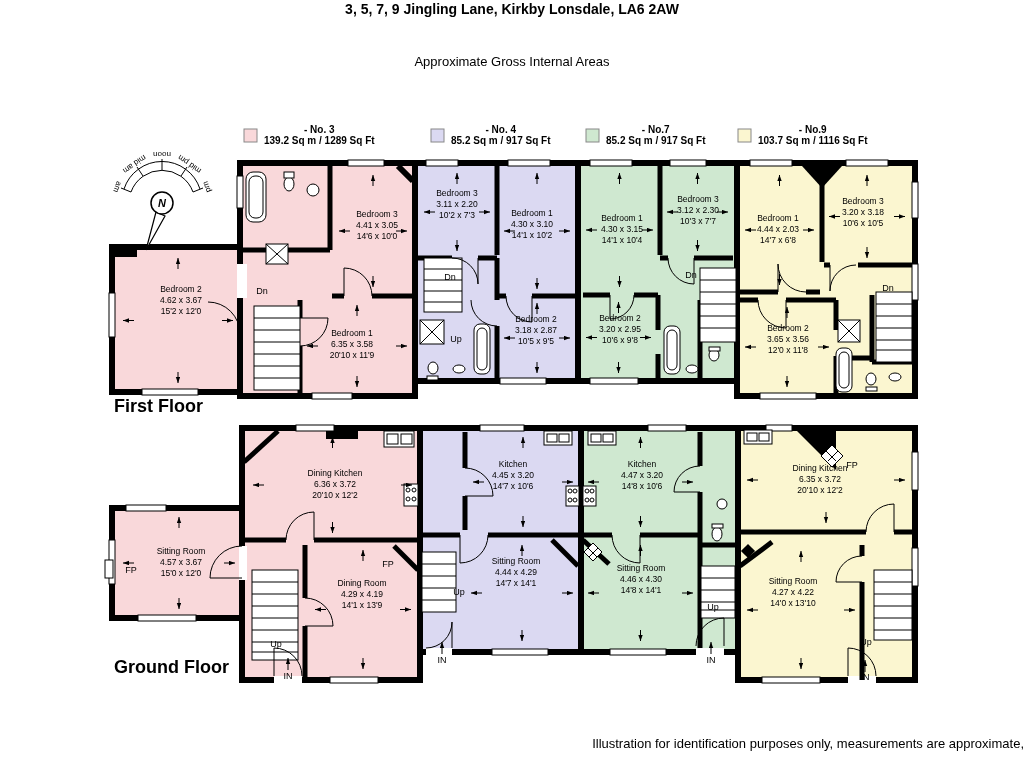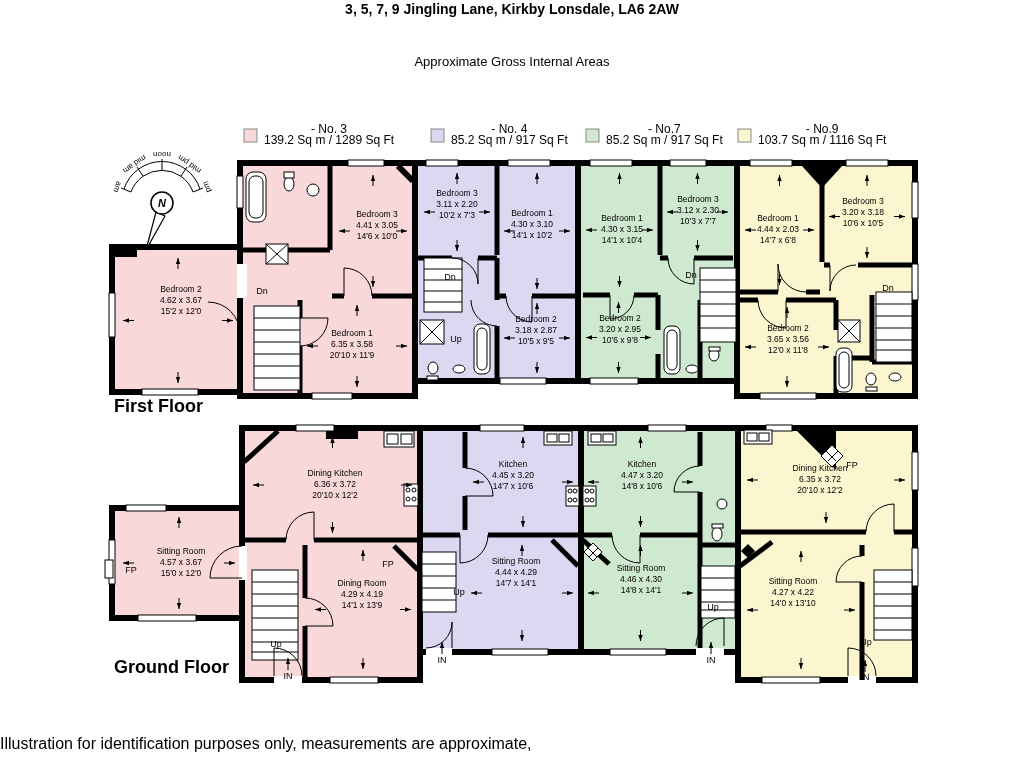--- a/index.html
+++ b/index.html
@@ -1,21 +1,21 @@
 <!DOCTYPE html>
 <html><head>
 <meta charset="utf-8">
 <style>
   html,body{margin:0;padding:0;}
   body{width:1024px;height:768px;position:relative;background:#fff;font-family:"Liberation Sans",sans-serif;color:#000;overflow:hidden;}
   .title{position:absolute;top:1px;left:0;width:100%;text-align:center;font-size:14px;font-weight:bold;}
   .subtitle{position:absolute;top:54px;left:0;width:100%;text-align:center;font-size:13px;}
   .leg{position:absolute;top:124px;display:flex;align-items:center;gap:6px;}
-  .leg .txt{font-size:12px;line-height:11px;text-align:center;white-space:nowrap;}
-  .footer{position:absolute;top:735px;left:0;width:100%;text-align:left;font-size:16px;line-height:17px;}
+  .leg .txt{font-size:10px;line-height:11px;text-align:center;white-space:nowrap;font-weight:bold;}
+  .footer{position:absolute;top:735px;left:0;width:100%;text-align:right;font-size:13px;line-height:17px;}
   svg#plan{position:absolute;left:0;top:0;}
   svg text{font-family:"Liberation Sans",sans-serif;fill:#000;}
   .iw{stroke:#000;stroke-width:5;fill:none;}
   .cw{stroke:#000;stroke-width:5;fill:none;}
   .thin{stroke:#000;stroke-width:1;fill:none;}
   .win{fill:#fff;stroke:#000;stroke-width:1;}
   .fx{fill:#fff;stroke:#000;stroke-width:1;}
   .blk{fill:#000;}
   .gap{fill:#fff;stroke:none;}
   .room{font-size:8.5px;}

